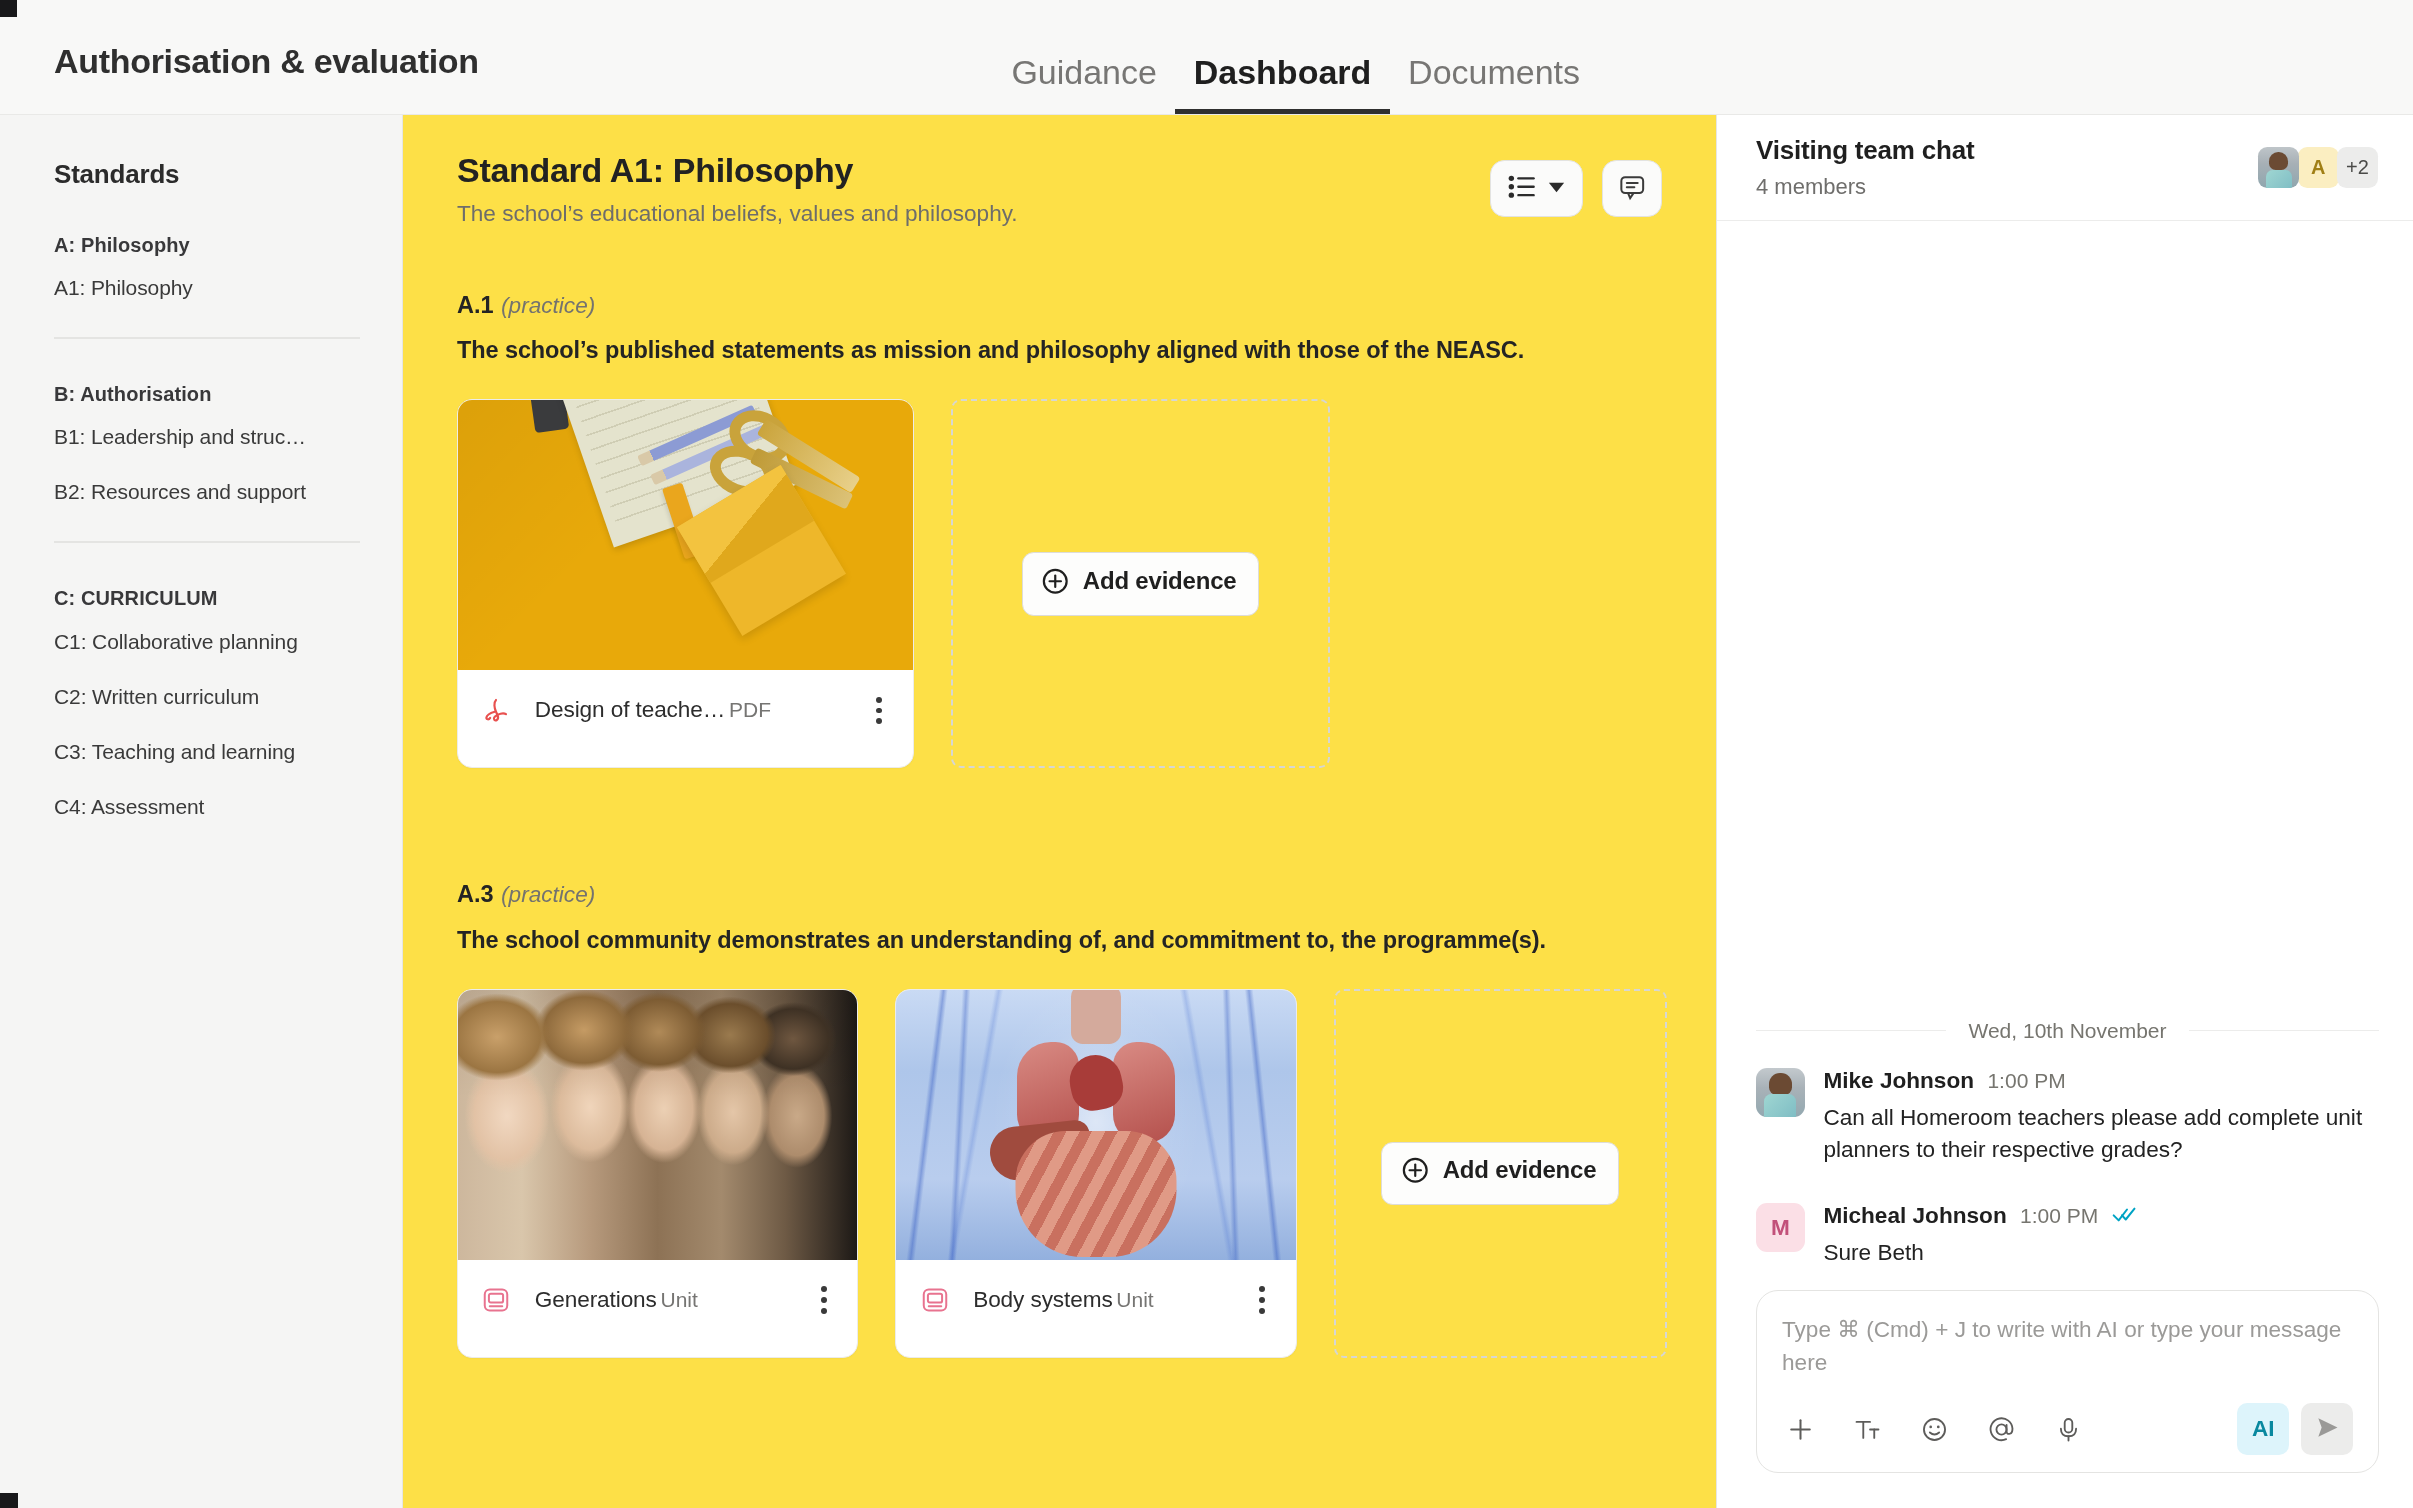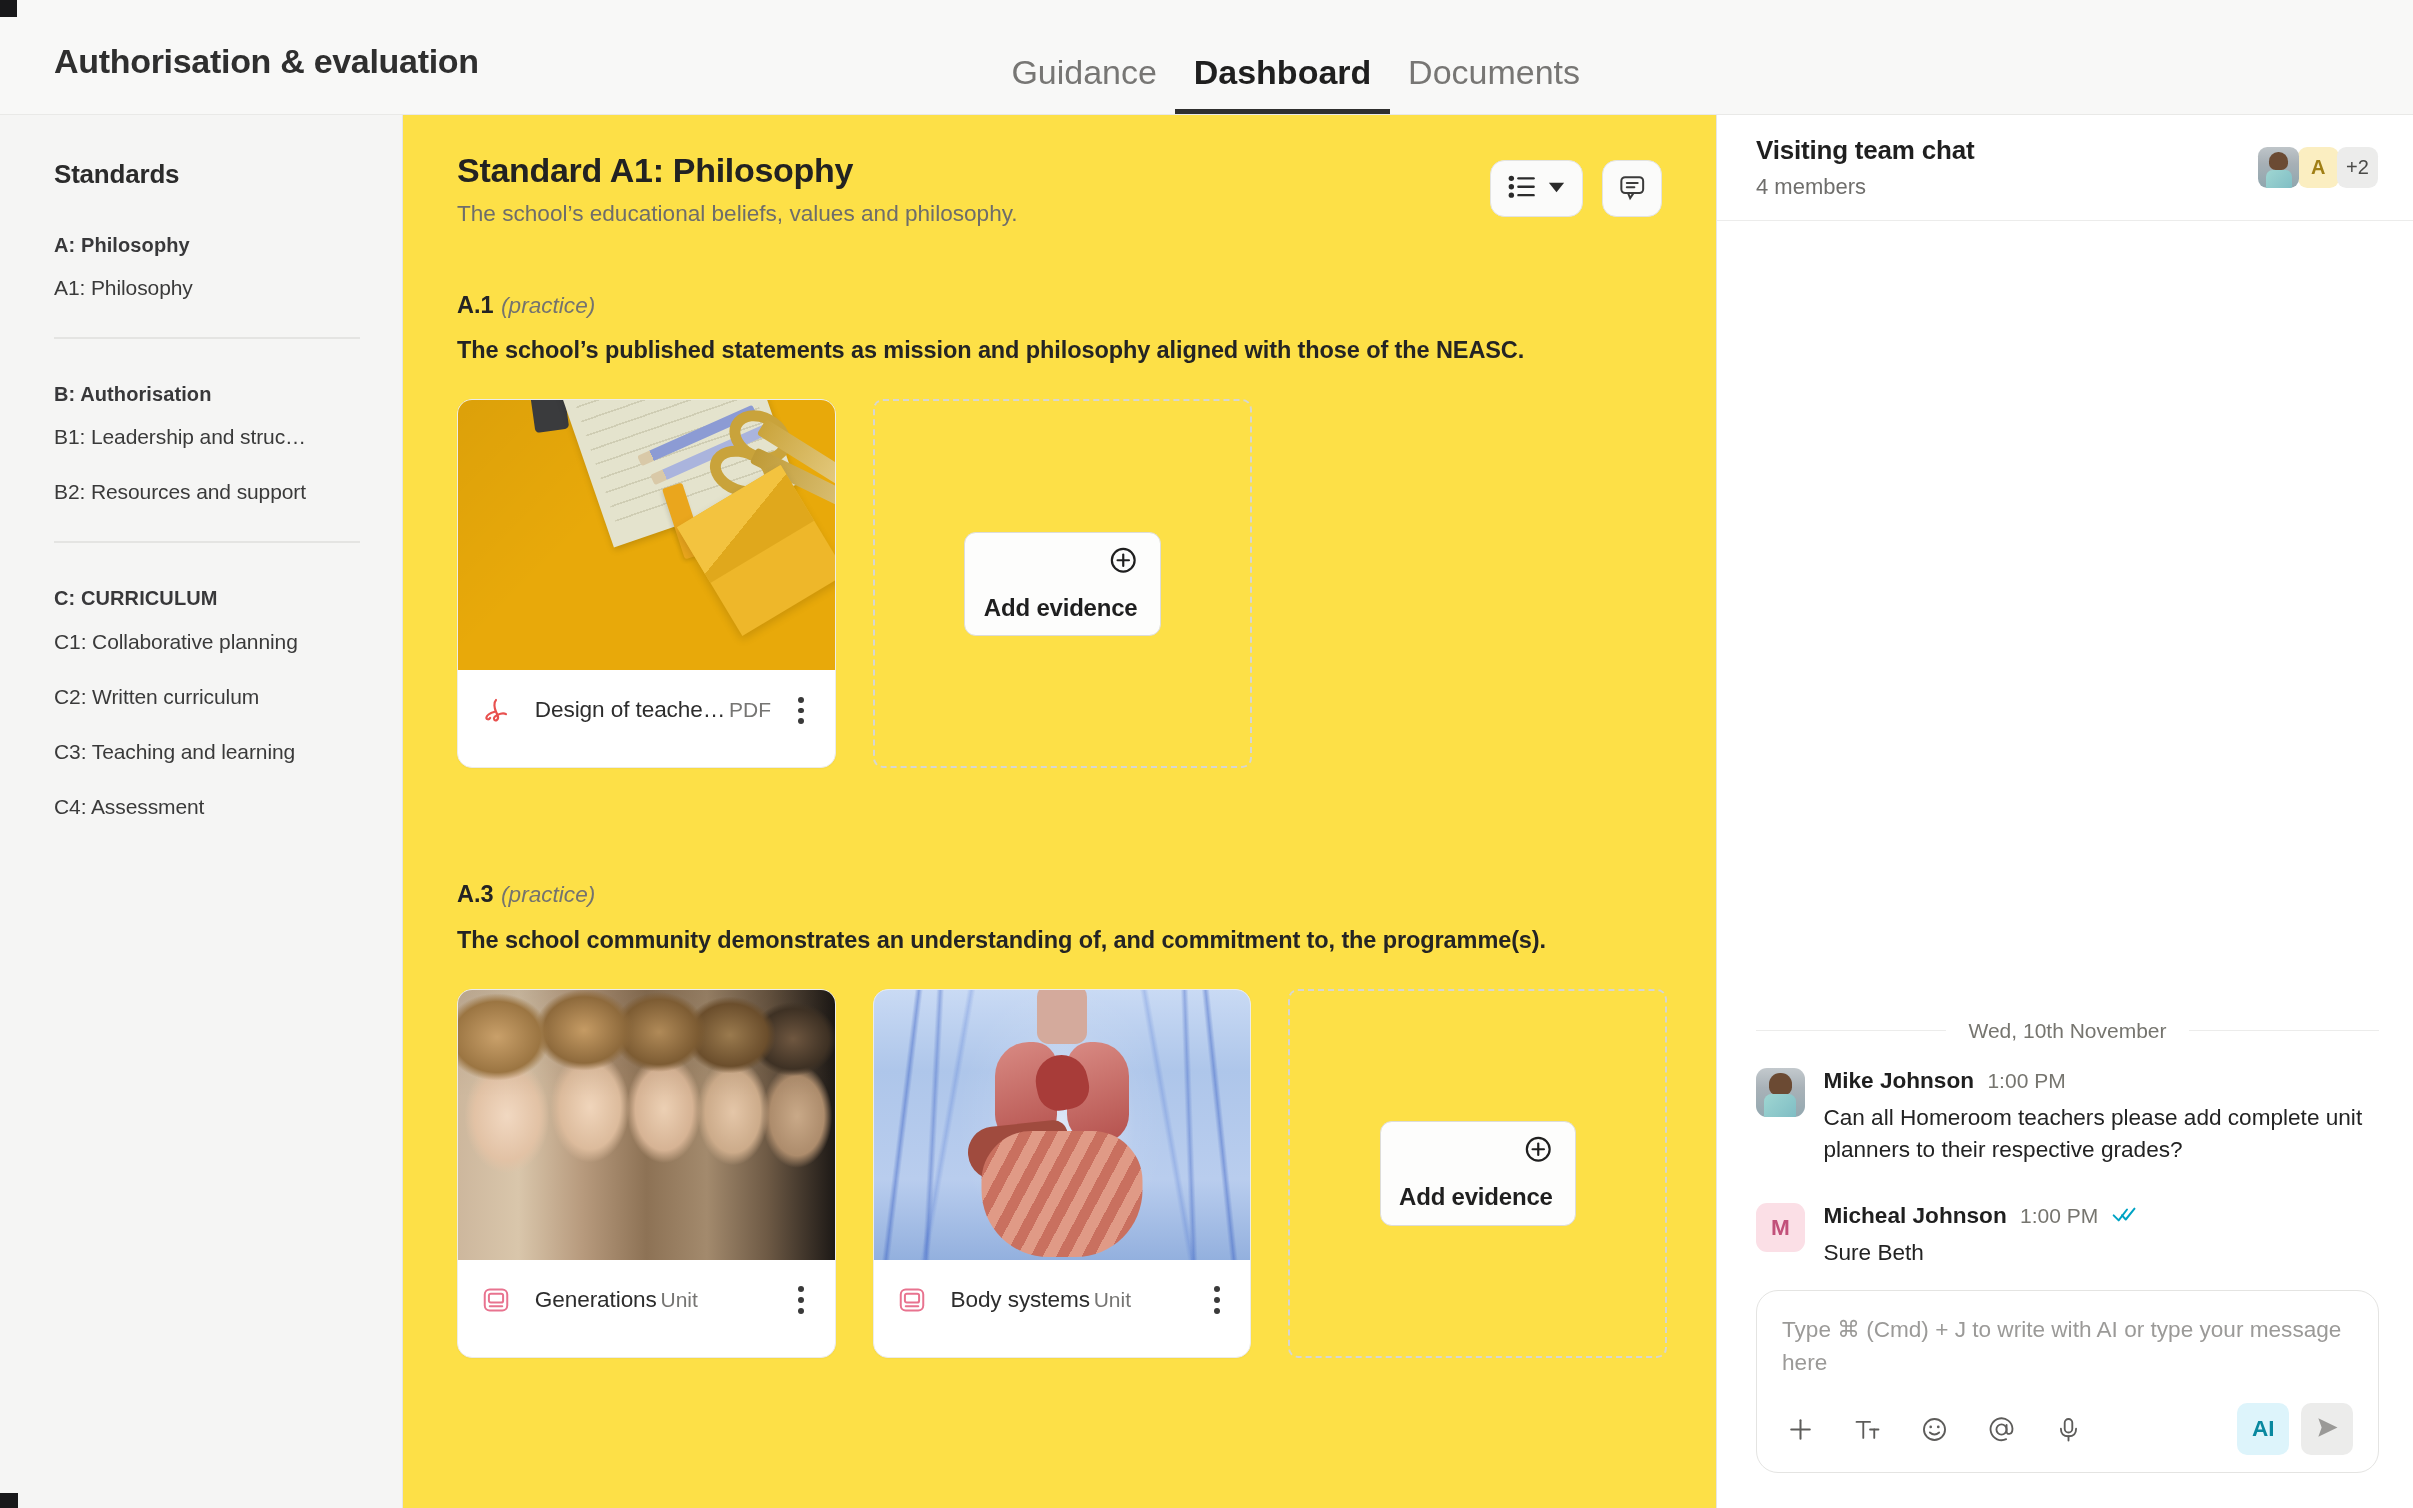--- a/index.html
+++ b/index.html
@@ -171,21 +171,21 @@
     margin-top: 18.4px;
     letter-spacing: -0.1px;
   }
 
   .cards {
     display: flex;
     gap: 37px;
     margin-top: 35px;
   }
   .card {
-    width: 379px;
+    width: 457px;
     border-radius: 15px;
     background: #fff;
     border: 1.7px solid #ececea;
     overflow: hidden;
     box-shadow: 0 0.8px 1.7px rgba(0,0,0,0.03);
     cursor: pointer;
   }
   .card-thumb { height: 270px; width: 100%; position: relative; overflow: hidden; }
   .card-meta {
     display: flex;
@@ -233,32 +233,31 @@
     height: 369px;
     border: 2.5px dashed #d6d6d3;
     border-radius: 10px;
     display: flex;
     align-items: center;
     justify-content: center;
     background: transparent;
   }
   .add-btn {
     display: flex;
-    align-items: flex-end;
+    align-items: flex-start;
     gap: 13.4px;
     border: 1.7px solid #dddcd9;
     border-radius: 11.7px;
     background: #fdfdfc;
     padding: 13.4px 22px 13.4px 18.4px;
     font-size: 24px;
     font-weight: 700;
     color: #1f1f1f;
     cursor: pointer;
     letter-spacing: -0.2px;
-    flex-direction: column;
   }
 
   
   .thumb-yellow {
     background:
       linear-gradient(135deg, rgba(0,0,0,0.05) 0%, rgba(0,0,0,0) 40%),
       #e8a90a;
   }
   .thumb-yellow .clip {
     position: absolute; left: 74px; top: -18.4px; width: 34px; height: 49px;

